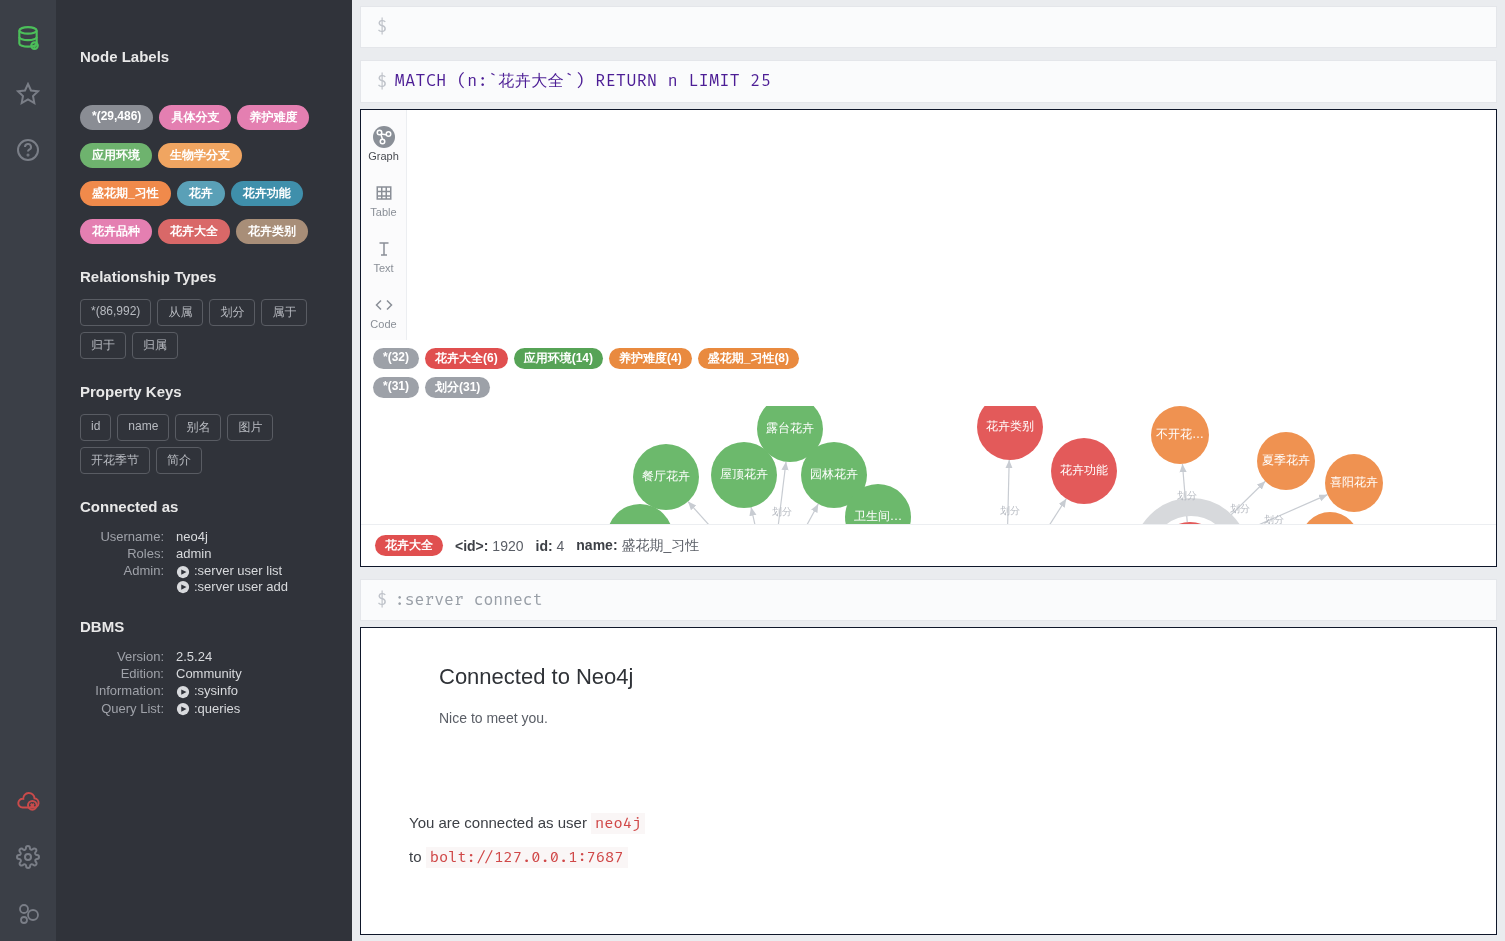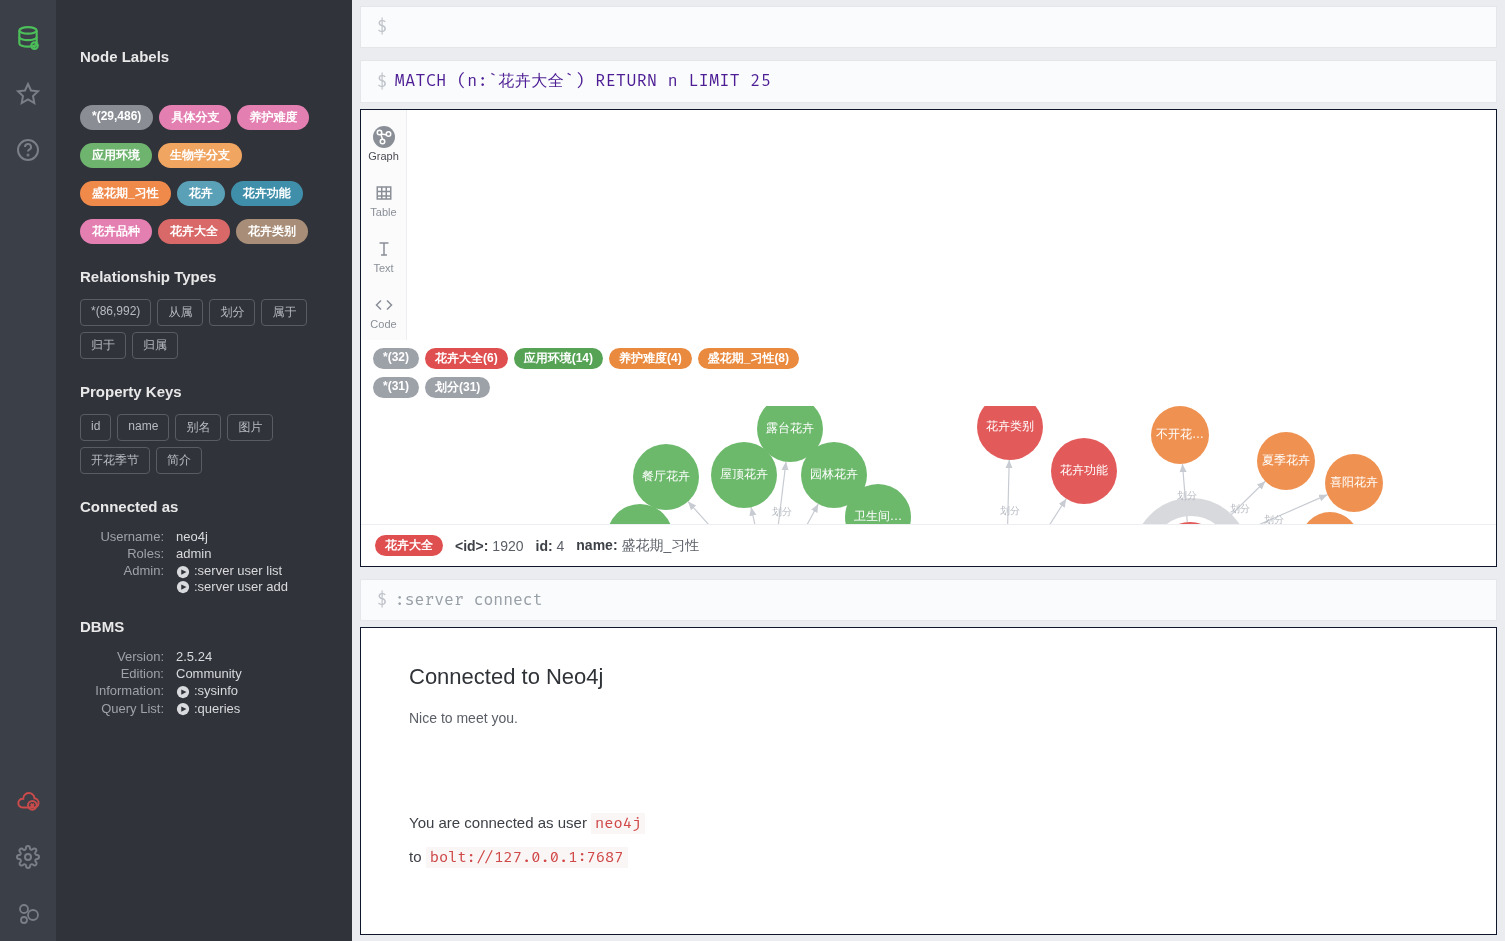--- a/index.html
+++ b/index.html
@@ -71,21 +71,21 @@
 .node.orange { background:#ef9251; }
 .edge-label { position:absolute; font-size:10px; color:#b5b9c0; }
 
 .ring { position:absolute; border-radius:50%; border:18px solid #d7d9dc; }
 
 .status-bar { border-top:1px solid #eceef1; padding:10px 14px; font-size:14px; color:#5a5e66; display:flex; align-items:center; gap:12px; }
 .status-bar .tag { background:#e04f4f; color:#fff; padding:2px 10px; border-radius:12px; font-size:12px; font-weight:600; }
 .status-bar b { color:#3d4046; }
 
 .connect-panel { padding: 36px 48px; display:flex; gap: 80px; }
-.connect-left { width:280px; }
+.connect-left { width:280px;margin-left:30px; }
 .connect-left h3 { font-size:22px; font-weight:400; color:#2f3237; margin-bottom:20px; }
 .connect-left p { font-size:14px; color:#5a5e66; }
 .connect-right { flex:1; font-size:15px; color:#3d4046; line-height:2.2; }
 .connect-right code { font-family:"Fira Code",monospace; color:#d04848; background:#faf6f6; padding:1px 4px; }
 
 svg { display:block; }
 svg.graph-svg { position:absolute; top:0; left:0; }
 .arrowline { stroke:#c8ccd2; stroke-width:1.2; marker-end:url(#arrow); }
 </style>
 </head>

